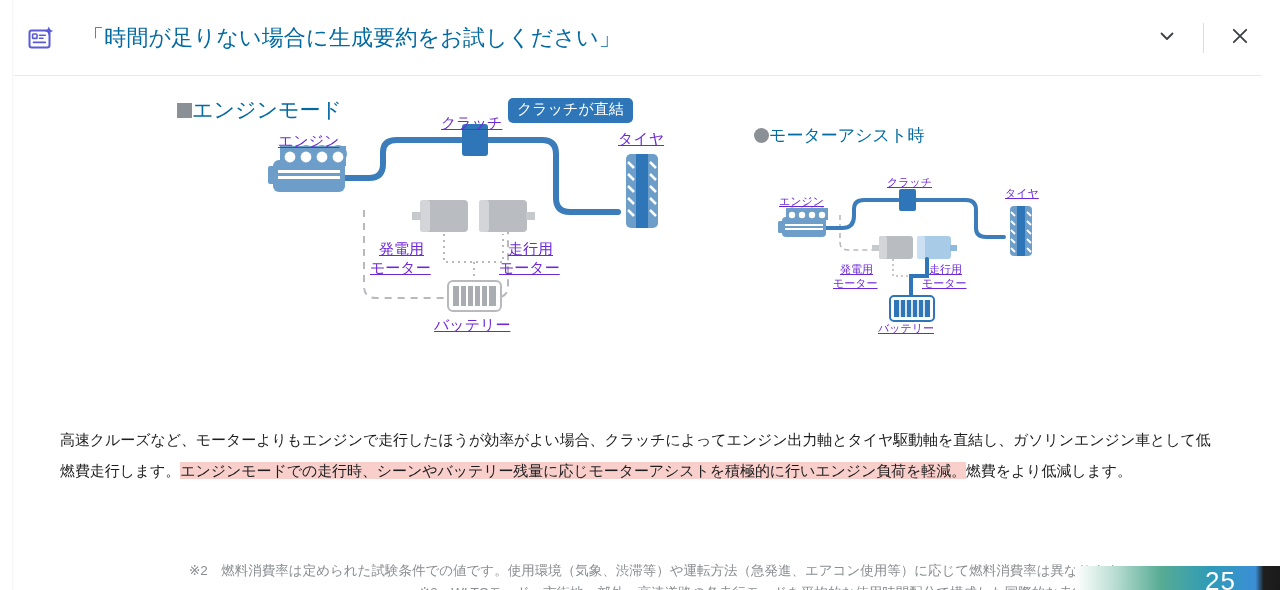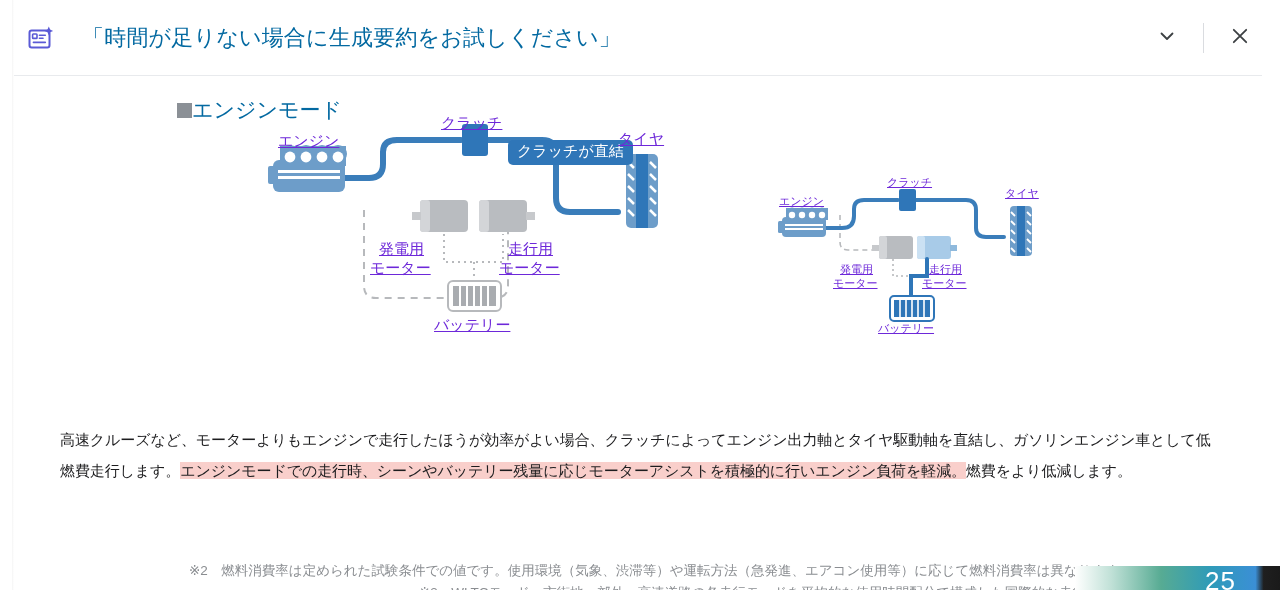--- a/index.html
+++ b/index.html
@@ -64,21 +64,21 @@
   .dg-label {
     position: absolute; font-size: 15px; color: #6d28d9; white-space: nowrap;
     line-height: 1.18; text-align: center; text-decoration: underline;
   }
   .dg-label.sm { font-size: 11px; }
 
   .badge {
     position: absolute;
     background: #2f76b8; color: #ffffff;
     font-size: 15px; padding: 3px 9px 5px; border-radius: 5px;
-    white-space: nowrap; line-height: 1.1; margin-top: 42px;
+    white-space: nowrap; line-height: 1.1;
   }
 
   svg.diagram { position: absolute; left: 0; top: 0; overflow: visible; }
 
   
   .body-par {
     position: absolute; left: 46px; top: 348px; width: 1160px;
     font-size: 15px; line-height: 31px; color: #1d1d1f;
     letter-spacing: -0.1px;
   }
@@ -208,20 +208,24 @@
 
     <div class="dg-label" style="left:264px; top:56px;">エンジン</div>
     <div class="dg-label" style="left:427px; top:38px;">クラッチ</div>
     <div class="dg-label" style="left:604px; top:54px;">タイヤ</div>
     <div class="dg-label" style="left:365px; top:164px;">発電用</div>
     <div class="dg-label" style="left:356px; top:183px;">モーター</div>
     <div class="dg-label" style="left:494px; top:164px;">走行用</div>
     <div class="dg-label" style="left:485px; top:183px;">モーター</div>
     <div class="dg-label" style="left:420px; top:240px;">バッテリー</div>
 
+    <div class="dg-heading" style="left:740px; top:48px; font-size:17px;">
+      <span class="ci-marker"></span>
+      <span>モーターアシスト時</span>
+    </div>
 
     <svg class="diagram" width="1248" height="514">
 
       <path d="M826 139 L826 166 Q826 174 834 174 L890 174" fill="none" stroke="#b7b9bc" stroke-width="1.6" stroke-dasharray="5 4"></path>
 
       <path d="M806 152 L828 152 Q840 152 840 140 L840 133 Q840 124 850 124 L884 124" fill="none" stroke="#3a7dba" stroke-width="4" stroke-linecap="round"></path>
       <path d="M898 124 L952 124 Q962 124 962 134 L962 152 Q962 161 972 161 L990 161" fill="none" stroke="#3a7dba" stroke-width="4" stroke-linecap="round"></path>
 
       <rect x="885" y="113" width="17" height="22" rx="2" fill="#2f76b8"></rect>
 

